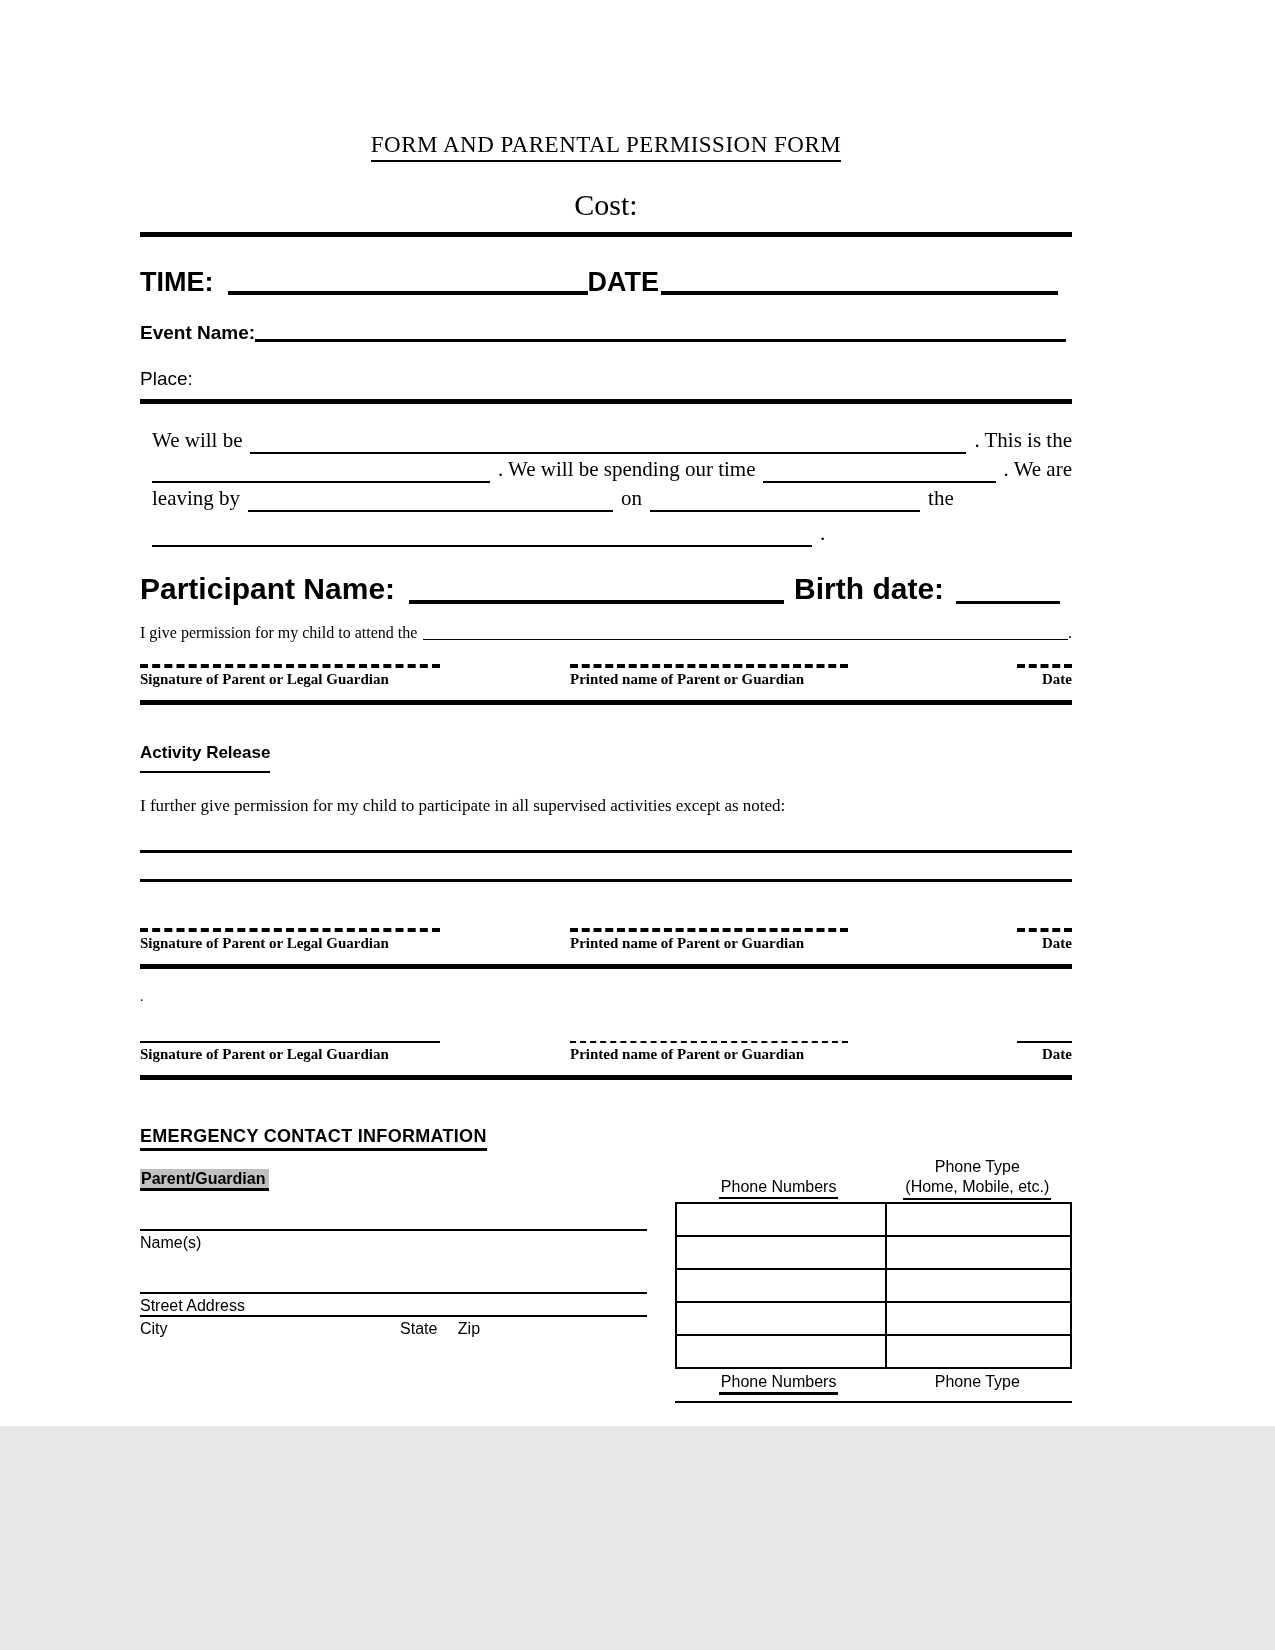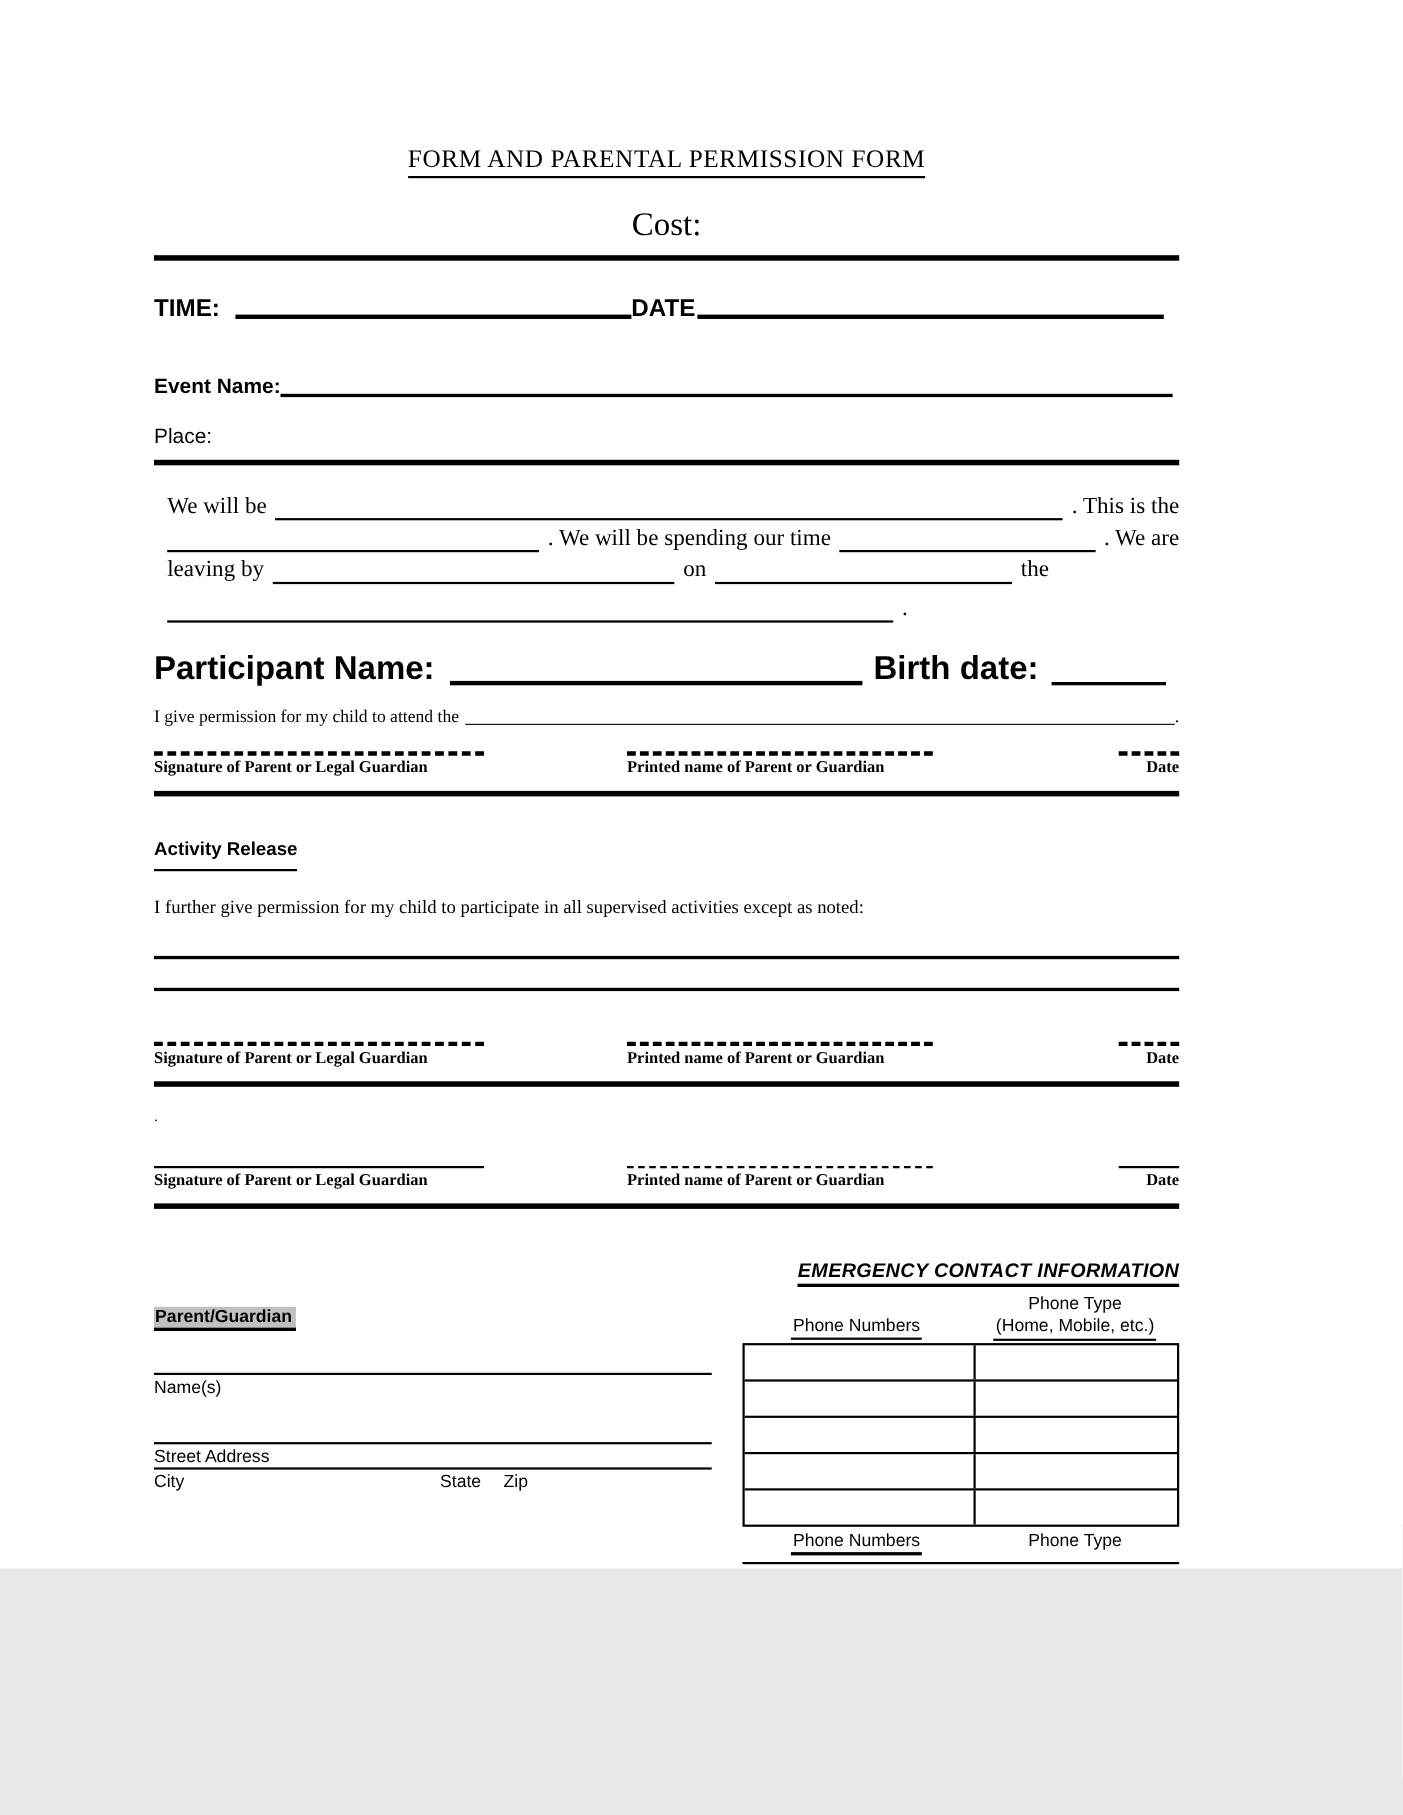--- a/index.html
+++ b/index.html
@@ -16,27 +16,27 @@
   .blank{border-bottom:3px solid #000;align-self:flex-end;}
   .grow{flex:1;}
 
   
   .title-wrap{margin-top:132px;}
   .title{display:inline-block;font-family:"Liberation Serif",serif;font-size:23px;letter-spacing:.5px;border-bottom:2px solid #000;padding-bottom:2px;}
   .cost{margin-top:26px;font-family:"Liberation Serif",serif;font-size:30px;}
   .rule1{margin-top:10px;}
 
   
-  .time-row{margin-top:30px;font-size:22px;font-weight:bold;white-space:pre;padding-right:14px;}
+  .time-row{margin-top:30px;font-size:27px;font-weight:bold;white-space:pre;padding-right:14px;}
   .time-row .blank{border-bottom-width:4px;margin-bottom:3px;}
   .b-time{width:360px;margin-left:14px;}
   .b-date{margin-left:2px;}
 
   
-  .event-row{margin-top:48px;font-size:19px;font-weight:bold;padding-right:6px;}
+  .event-row{margin-top:24px;font-size:19px;font-weight:bold;padding-right:6px;}
   .event-row .blank{margin-bottom:2px;}
   .place-row{margin-top:24px;font-size:19px;font-weight:normal;border-bottom:5px solid #000;padding-bottom:9px;}
 
   
   .para{margin-top:24px;font-family:"Liberation Serif",serif;font-size:21px;}
   .para .row{height:29px;margin-left:12px;}
   .para .blank{border-bottom-width:2px;margin-bottom:3px;margin-left:8px;margin-right:8px;}
   .p-l2 .blank:first-child{margin-left:0;}
   .p-l4{margin-top:6px;}
   .p-l4 .blank{margin-left:0;}
@@ -72,21 +72,21 @@
   .activity-heading span{display:inline-block;font-size:17px;font-weight:bold;border-bottom:2px solid #000;padding-bottom:8px;}
   .activity-text{margin-top:23px;font-family:"Liberation Serif",serif;font-size:17px;}
   .wide-line{border-top:3.5px solid #000;height:0;}
   .wl1{margin-top:34px;}
   .wl2{margin-top:26px;}
   .sig-block2{margin-top:46px;}
   .stray-period{margin-top:20px;font-family:"Liberation Serif",serif;font-size:14px;}
   .sig-block3{margin-top:36px;}
 
   
-  .em-heading{margin-top:46px;text-align:right;font-style:italic;}
+  .em-heading{margin-top:46px;text-align:left;}
   .em-heading span{display:inline-block;font-size:18px;font-weight:bold;letter-spacing:.3px;border-bottom:3px solid #000;padding-bottom:1px;}
   .em-cols{display:flex;margin-top:6px;}
   .em-left{width:510px;}
   .em-right{width:400px;margin-left:28px;}
 
   .pg-label{margin-top:12px;}
   .pg-label span{display:inline-block;background:#c0c0c0;font-weight:bold;font-size:16px;border-bottom:3px solid #000;padding:1px 4px 0 1px;}
   .lfield{margin-top:0;}
   .lline{border-top:2px solid #000;height:0;}
   .llabel{font-size:16px;margin-top:3px;}

